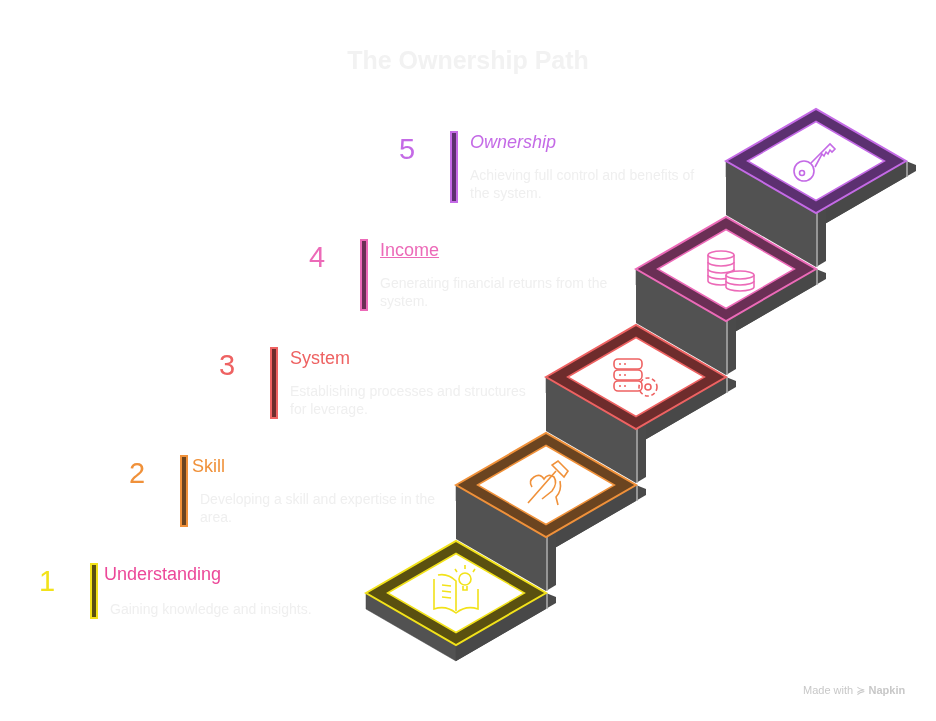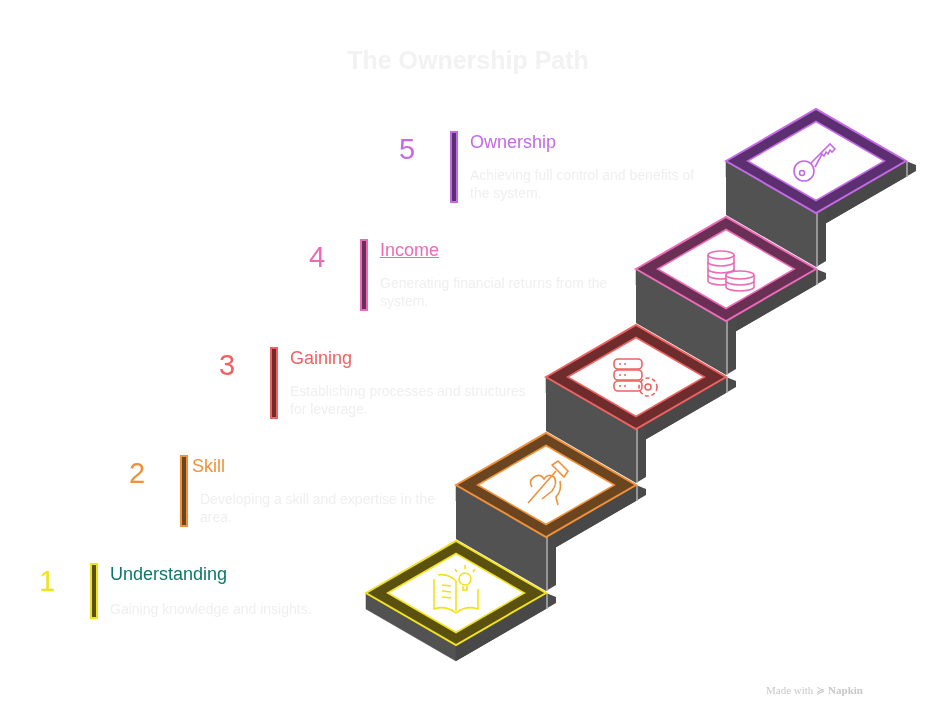--- a/index.html
+++ b/index.html
@@ -3,21 +3,21 @@
 <meta charset="utf-8">
 <style>
   html, body { margin:0; padding:0; background:#ffffff; }
   body { width:936px; height:721px; position:relative; overflow:hidden; font-family:"Liberation Sans", sans-serif; }
   .title { position:absolute; left:0; width:936px; top:46px; text-align:center; font-size:25px; font-weight:bold; color:#f2f2f2; }
   .stage { position:absolute; left:0; top:0; }
   .num { position:absolute; font-size:29px; width:30px; text-align:center; }
   .bar { position:absolute; width:4px; border:2px solid; }
   .label { position:absolute; font-size:18px; white-space:nowrap; }
   .desc { position:absolute; font-size:14px; line-height:18px; color:#efefef; width:240px; }
-  .footer { position:absolute; left:766px; top:684px; font-size:11px; color:#c8c8c8;font-family:Liberation Serif, serif; }
+  .footer { position:absolute; left:803px; top:684px; font-size:11px; color:#c8c8c8; }
   .footer .logo { font-weight:bold; }
 </style>
 </head>
 <body>
 
 <div class="title">The Ownership Path</div>
 
 <svg class="stage" id="stairs" width="936" height="721" viewBox="0 0 936 721">
     <g>
       <polygon points="366,593 456,645 456,661 366,609" fill="#525252" stroke="#444" stroke-width="0.5"></polygon>
@@ -106,37 +106,37 @@
         <circle cx="-12" cy="10" r="10" fill="none" stroke="#c46ae6" stroke-width="1.6"></circle>
         <circle cx="-14" cy="12" r="2.5" fill="none" stroke="#c46ae6" stroke-width="1.6"></circle>
         <path d="M-5 2 L14 -17 L19 -12 L16 -9 L14 -11 L12 -7 L10 -9 L8 -5 L6 -7 L-1 6" fill="none" stroke="#c46ae6" stroke-width="1.6"></path>
       </g>
     </g>
   </svg>
 
 <div id="texts">
     <div class="num" style="left: 32px; top: 565px; color: rgb(242, 226, 26);">1</div>
     <div class="bar" style="left: 90px; top: 563px; height: 52px; border-color: rgb(242, 226, 26); background: rgb(90, 80, 16);"></div>
-    <div class="label" style="left: 110px; top: 564px; color: #0f766e;">Understanding</div>
+    <div class="label" style="left: 104px; top: 564px; color: #ec4899;">Understanding</div>
     <div class="desc" style="left: 110px; top: 600px;">Gaining knowledge and insights.</div>
     <div class="num" style="left: 122px; top: 457px; color: rgb(240, 145, 58);">2</div>
     <div class="bar" style="left: 180px; top: 455px; height: 68px; border-color: rgb(240, 145, 58); background: rgb(107, 68, 32);"></div>
     <div class="label" style="left: 192px; top: 456px; color: rgb(240, 145, 58);">Skill</div>
     <div class="desc" style="left: 200px; top: 490px;">Developing a skill and expertise in the area.</div>
     <div class="num" style="left: 212px; top: 349px; color: rgb(238, 98, 98);">3</div>
     <div class="bar" style="left: 270px; top: 347px; height: 68px; border-color: rgb(238, 98, 98); background: rgb(110, 44, 44);"></div>
-    <div class="label" style="left: 290px; top: 348px; color: rgb(238, 98, 98);">Gaining</div>
+    <div class="label" style="left: 290px; top: 348px; color: rgb(238, 98, 98);">System</div>
     <div class="desc" style="left: 290px; top: 382px;">Establishing processes and structures for leverage.</div>
     <div class="num" style="left: 302px; top: 241px; color: rgb(236, 106, 184);">4</div>
     <div class="bar" style="left: 360px; top: 239px; height: 68px; border-color: rgb(236, 106, 184); background: rgb(106, 47, 85);"></div>
     <div class="label" style="left: 380px; top: 240px; color: rgb(236, 106, 184); text-decoration: underline;">Income</div>
     <div class="desc" style="left: 380px; top: 274px;">Generating financial returns from the system.</div>
     <div class="num" style="left: 392px; top: 133px; color: rgb(196, 106, 230);">5</div>
     <div class="bar" style="left: 450px; top: 131px; height: 68px; border-color: rgb(196, 106, 230); background: rgb(92, 48, 112);"></div>
-    <div class="label" style="left: 470px; top: 132px; color: rgb(196, 106, 230);">Ownership</div>
+    <div class="label" style="left: 470px; top: 132px; color: rgb(196, 106, 230); font-style: italic;">Ownership</div>
     <div class="desc" style="left: 470px; top: 166px;">Achieving full control and benefits of the system.</div>
   </div>
 
 <div class="footer">
   <span>Made with</span>
   <span>≽</span>
   <span class="logo">Napkin</span>
 </div>
 
 </body></html>

